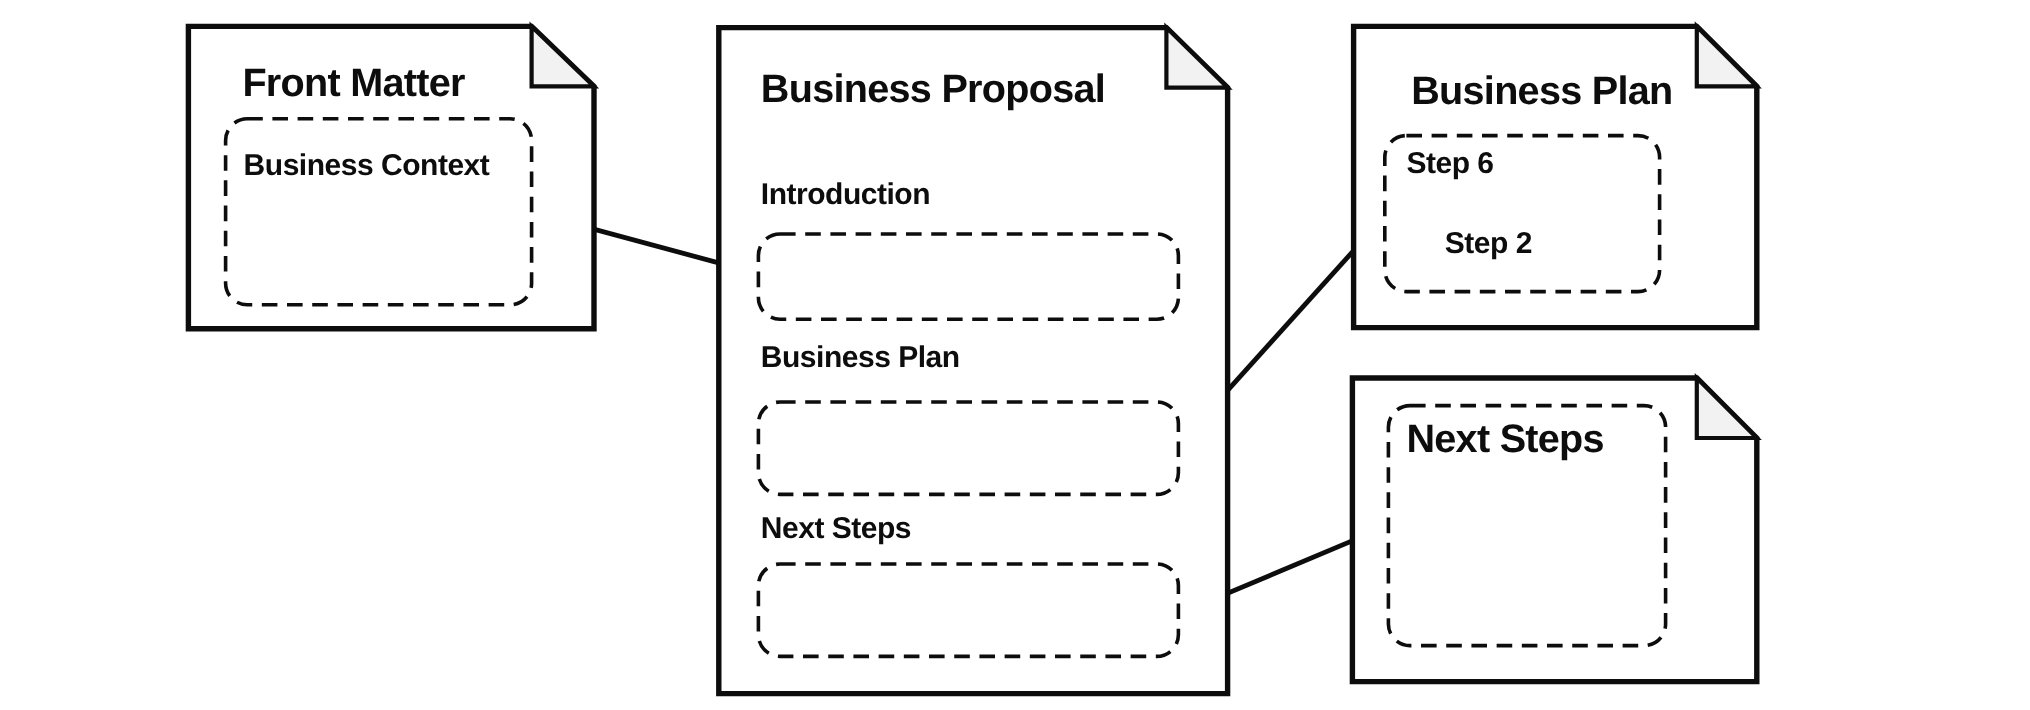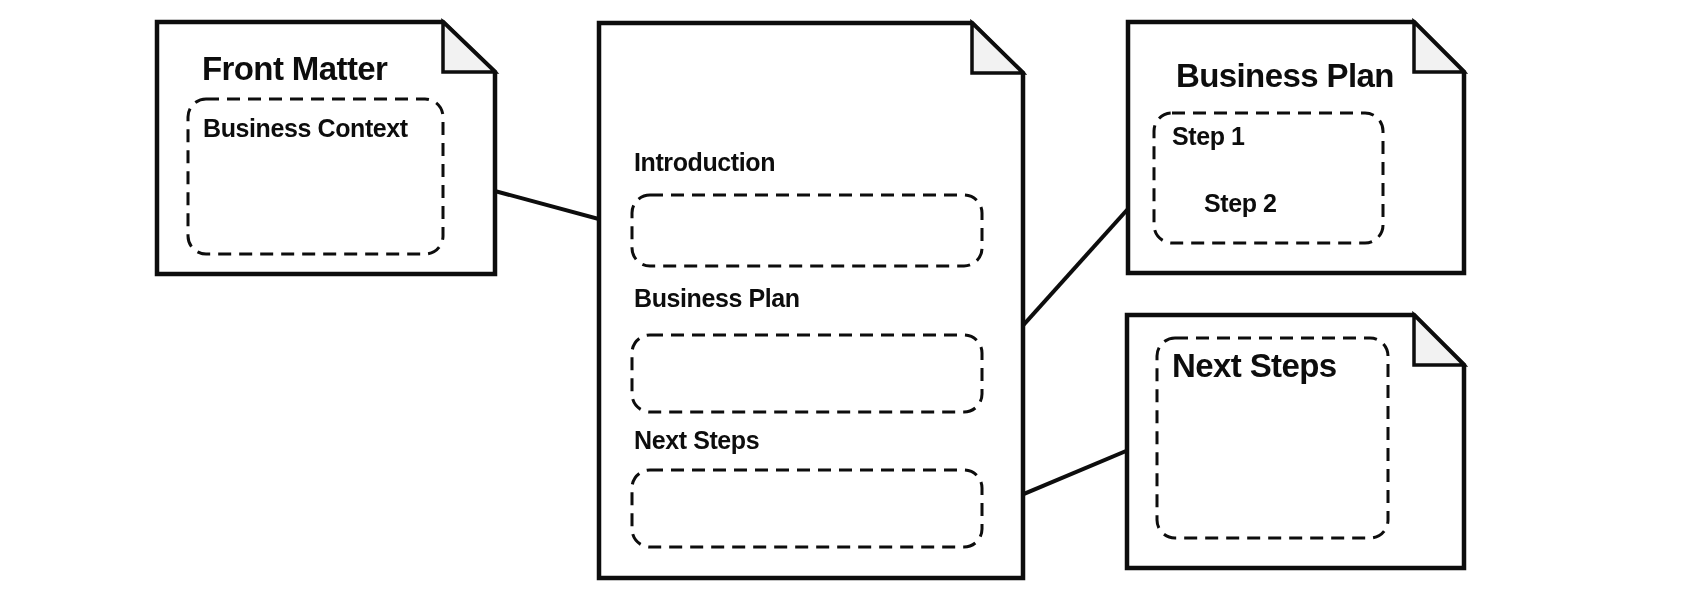--- a/index.html
+++ b/index.html
@@ -93,25 +93,26 @@
     </g>
 
     <g>
       <path class="doc-outline" d="M1127 315 H1414 L1464 365 V568 H1127 Z"></path>
       <path class="doc-fold" d="M1414 315 L1464 365 H1414 Z"></path>
       <rect class="slot" x="1157" y="338" width="231" height="200" rx="18"></rect>
     </g>
   </svg>
 
   <div class="label title" style="left:202px; top:50px">Front Matter</div>
-  <div class="label section" style="left:203px; top:114px">Business Context</div>
+  <div class="label section" style="left:203px; top:124px">Business Context</div>
 
+  <div class="label title" style="left:634px; top:55px">Business Proposal</div>
   <div class="label section" style="left:634px; top:148px">Introduction</div>
   <div class="label section" style="left:634px; top:284px">Business Plan</div>
   <div class="label section" style="left:634px; top:426px">Next Steps</div>
 
   <div class="label title" style="left:1176px; top:57px">Business Plan</div>
-  <div class="label section" style="left:1172px; top:122px">Step 1</div>
+  <div class="label section" style="left:1172px; top:122px">Step 6</div>
   <div class="label section" style="left:1204px; top:189px">Step 2</div>
 
   <div class="label title" style="left:1172px; top:347px">Next Steps</div>
 
 </div>
 
 </body></html>

